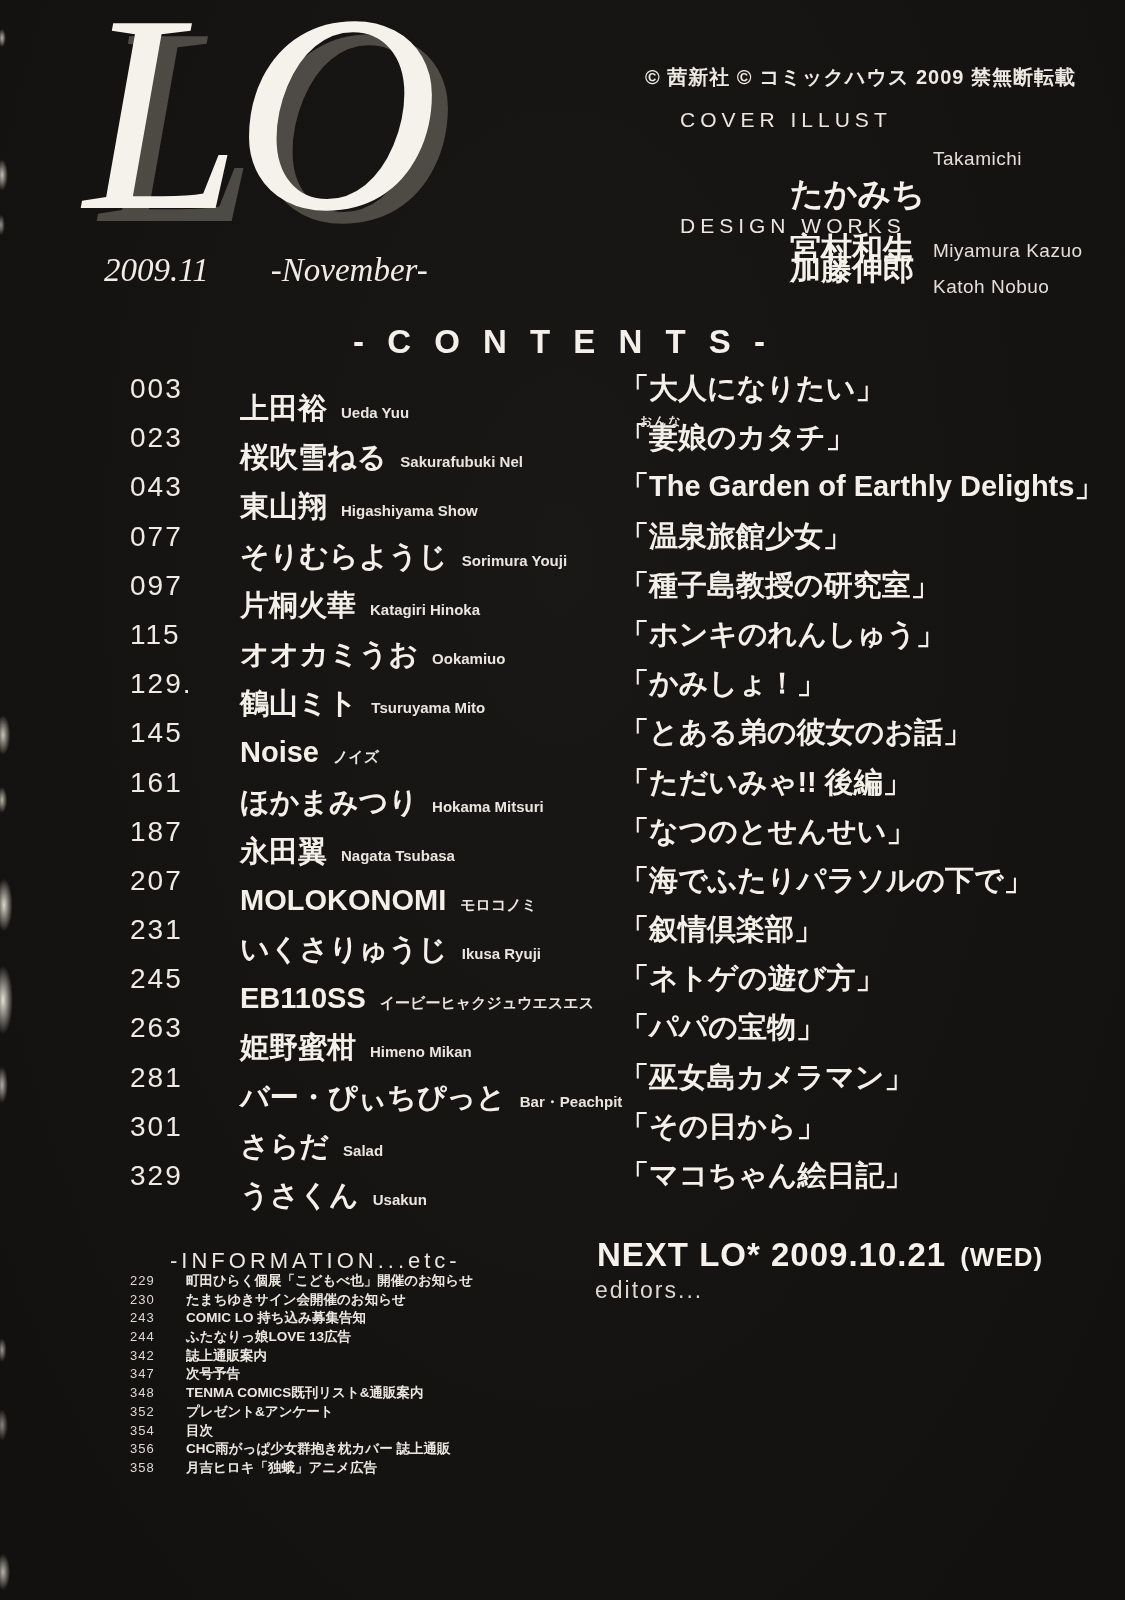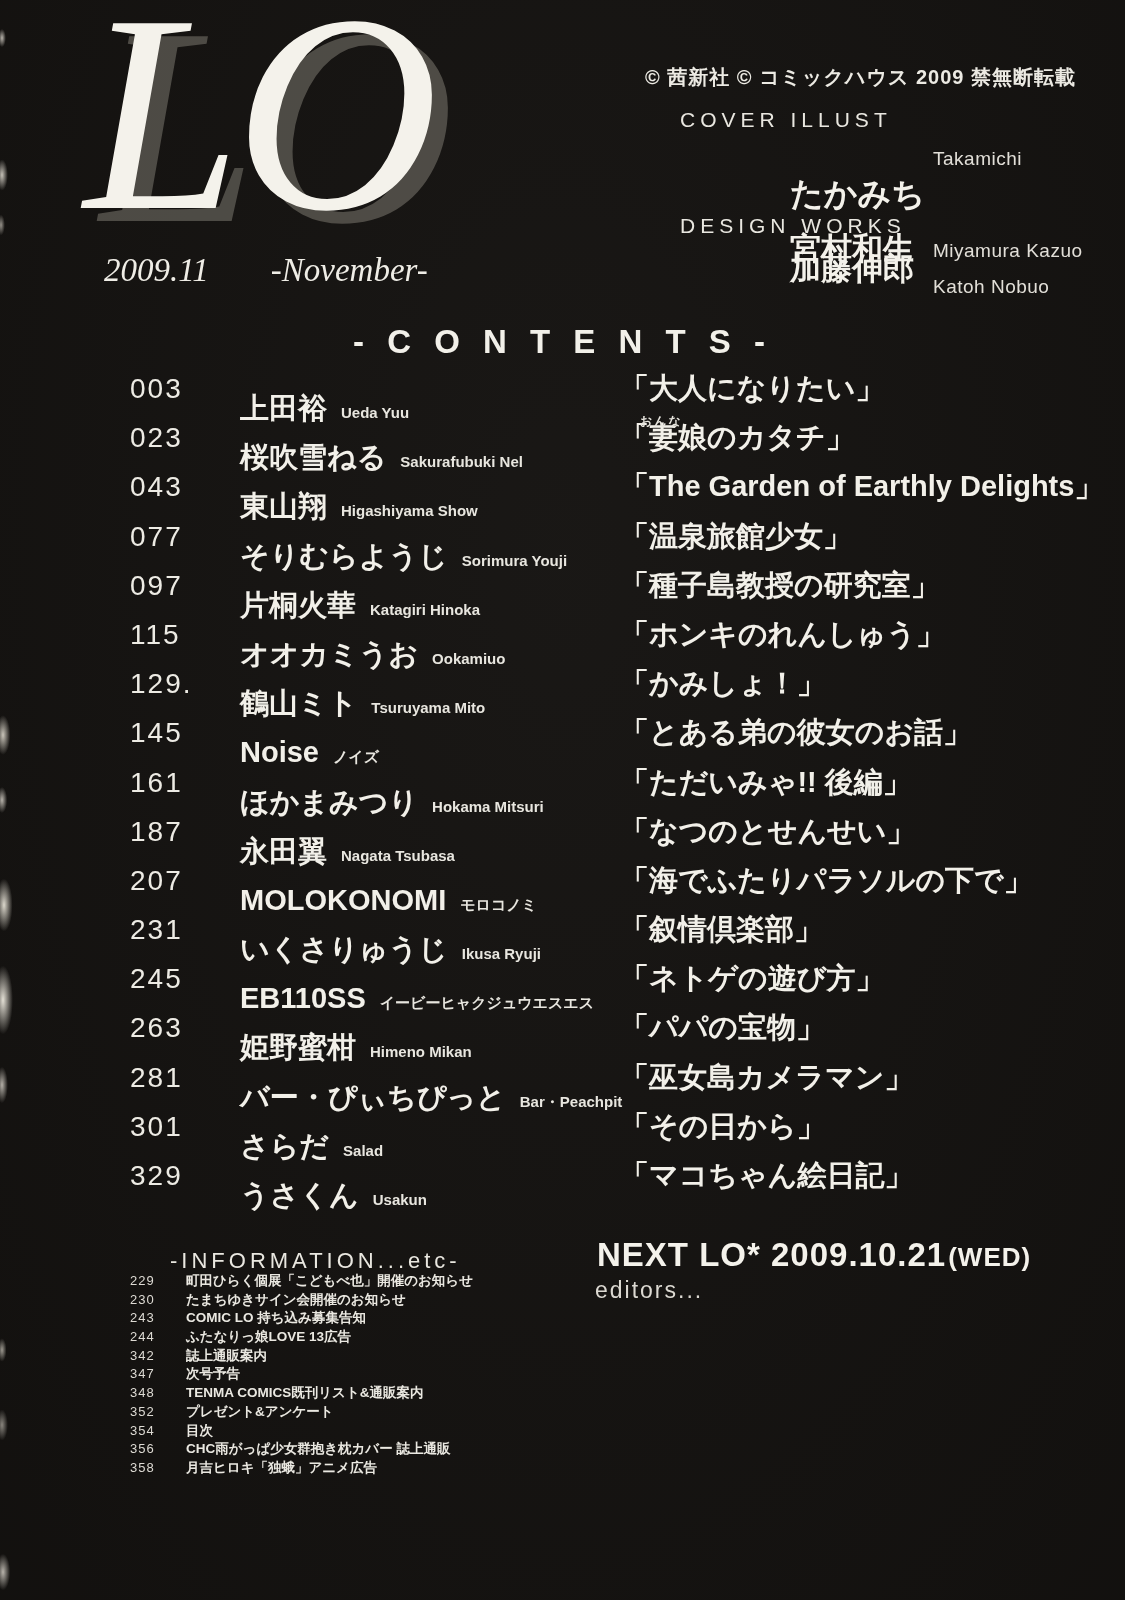--- a/index.html
+++ b/index.html
@@ -55,21 +55,21 @@
   .toc-title{position:absolute;left:580px;line-height:49.2px;font-weight:700;font-size:29px;color:#f2f0e9;white-space:nowrap;}
   .furigana{position:absolute;top:2px;left:20px;font-size:12px;font-weight:700;letter-spacing:2px;line-height:1;color:#e8e6df;}
   
   .info-heading{position:absolute;top:1248px;left:170px;font-weight:500;font-size:22px;letter-spacing:4px;color:#e9e7e0;white-space:nowrap;}
   .info-list{position:absolute;top:1272px;left:0;width:560px;}
   .info-row{position:relative;height:18.7px;}
   .info-num{position:absolute;left:130px;line-height:18.7px;font-size:13px;letter-spacing:1px;color:#dedbd4;}
   .info-label{position:absolute;left:186px;line-height:18.7px;font-size:13.5px;font-weight:600;color:#eae8e1;white-space:nowrap;}
   
   .next-line{position:absolute;top:1236px;left:597px;font-weight:700;font-size:33px;letter-spacing:1px;color:#f4f2eb;white-space:nowrap;}
-  .next-line .wed{font-size:26px;margin-left:2px;}
+  .next-line .wed{font-size:26px;margin-left:14px;}
   .editors-heading{position:absolute;top:1277px;left:595px;font-weight:300;font-size:23px;letter-spacing:2px;color:#dcd9d2;}
   .editors-notes{position:absolute;top:1297px;left:601px;width:500px;}
   .editor-line{font-size:12px;font-weight:500;line-height:13.8px;color:#d8d5ce;white-space:nowrap;}
   
   .footnote{position:absolute;top:1479px;left:84px;width:1030px;}
   .footer-line{font-size:13.5px;font-weight:600;line-height:17.7px;color:#e9e6df;white-space:nowrap;}
 </style>
 </head>
 <body>
 

